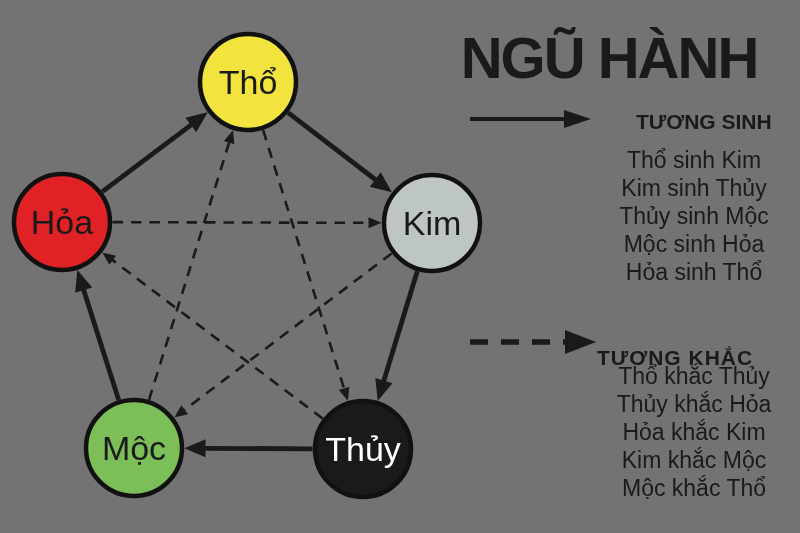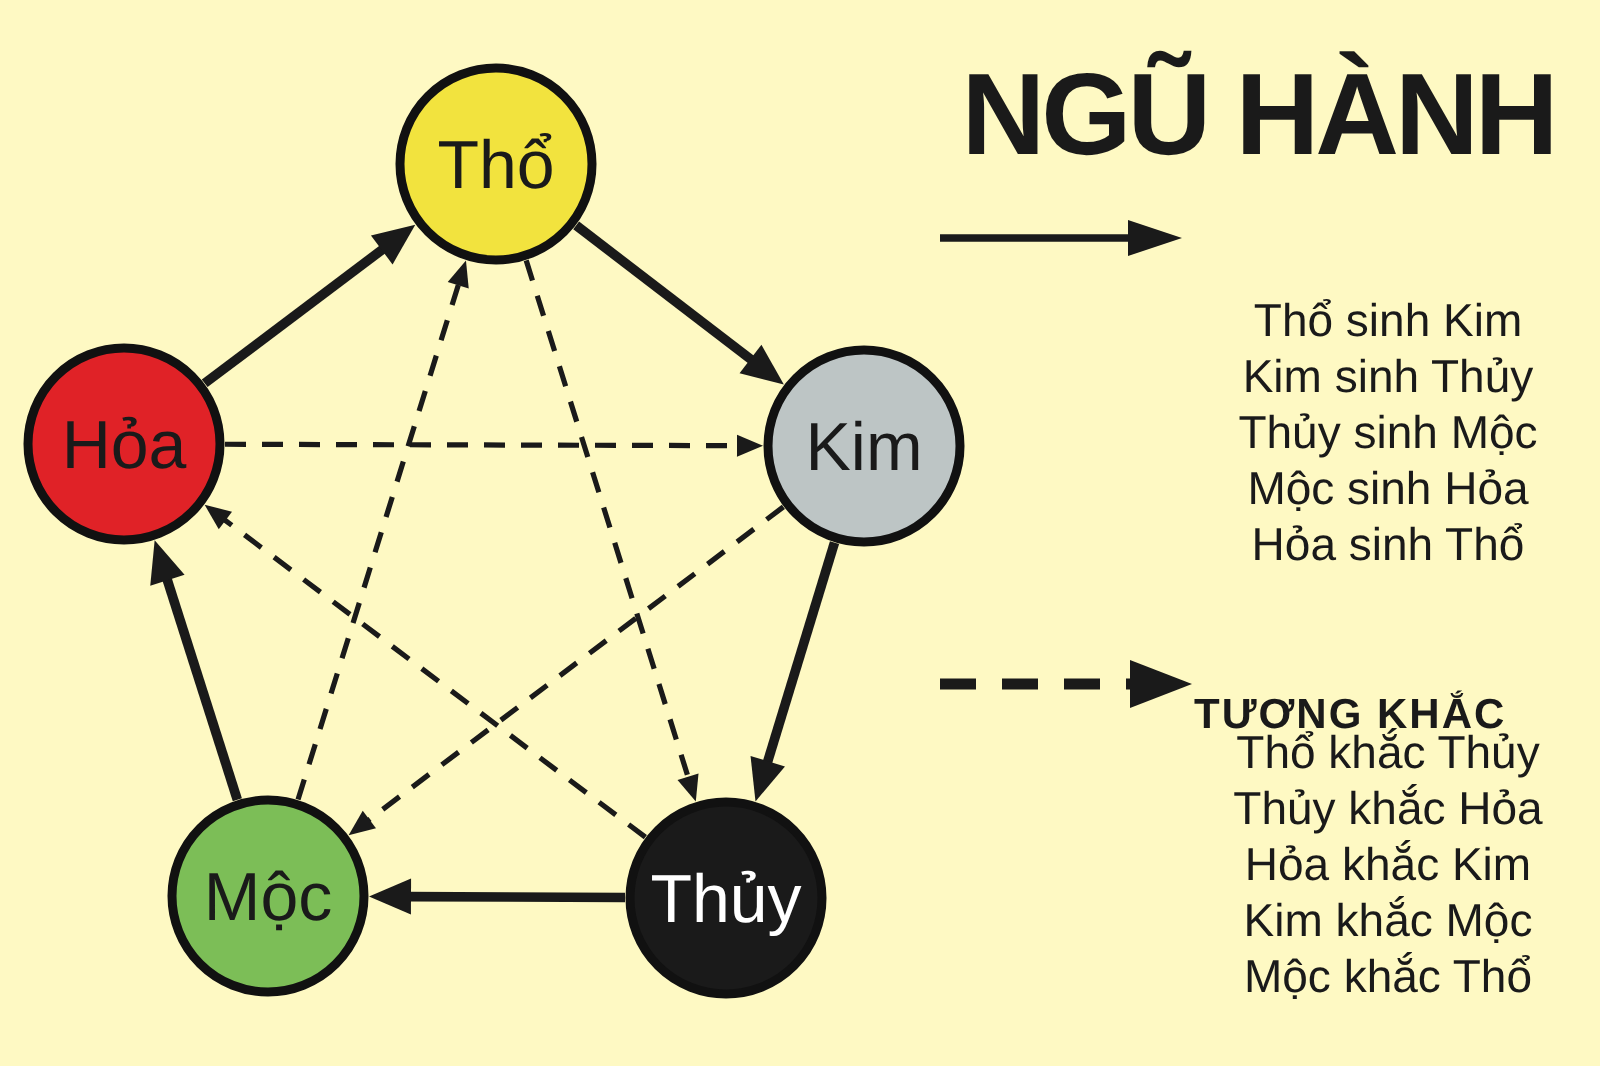--- a/index.html
+++ b/index.html
@@ -5,31 +5,31 @@
   html, body {
     margin: 0;
     padding: 0;
     background: #ffffff;
     font-family: "Liberation Sans", "DejaVu Sans", sans-serif;
   }
   .canvas {
     position: relative;
     width: 800px;
     height: 533px;
-    background: #fef9c3;
+    background: #737373;
     overflow: hidden;
   }
   #five-elements-svg {
     position: absolute;
     left: 0;
     top: 0;
   }
   .page-title {
     position: absolute;
-    left: 468px;
+    left: 448px;
     top: 24px;
     width: 322px;
     text-align: center;
     font-size: 58px;
     font-weight: bold;
     letter-spacing: -2px;
     color: #1a1a1a;
     white-space: nowrap;
   }
   .legend-row-sinh {
@@ -118,20 +118,21 @@
     </svg>
 
   <div class="page-title">NGŨ HÀNH</div>
 
   <div class="legend-row-sinh">
     <svg class="legend-arrow" width="124" height="26" viewBox="0 0 124 26">
       <line x1="2" y1="13" x2="100" y2="13" stroke="currentColor" stroke-width="3.8"></line>
       <polygon points="123,13 96,4 96,22" fill="currentColor"></polygon>
     </svg>
   </div>
+  <div class="legend-label-sinh">TƯƠNG SINH</div>
   <div class="rule-list rule-list-sinh">
     <div class="rule-line">Thổ sinh Kim</div>
     <div class="rule-line">Kim sinh Thủy</div>
     <div class="rule-line">Thủy sinh Mộc</div>
     <div class="rule-line">Mộc sinh Hỏa</div>
     <div class="rule-line">Hỏa sinh Thổ</div>
   </div>
 
   <div class="legend-row-khac">
     <svg class="legend-arrow" width="130" height="30" viewBox="0 0 130 30">

